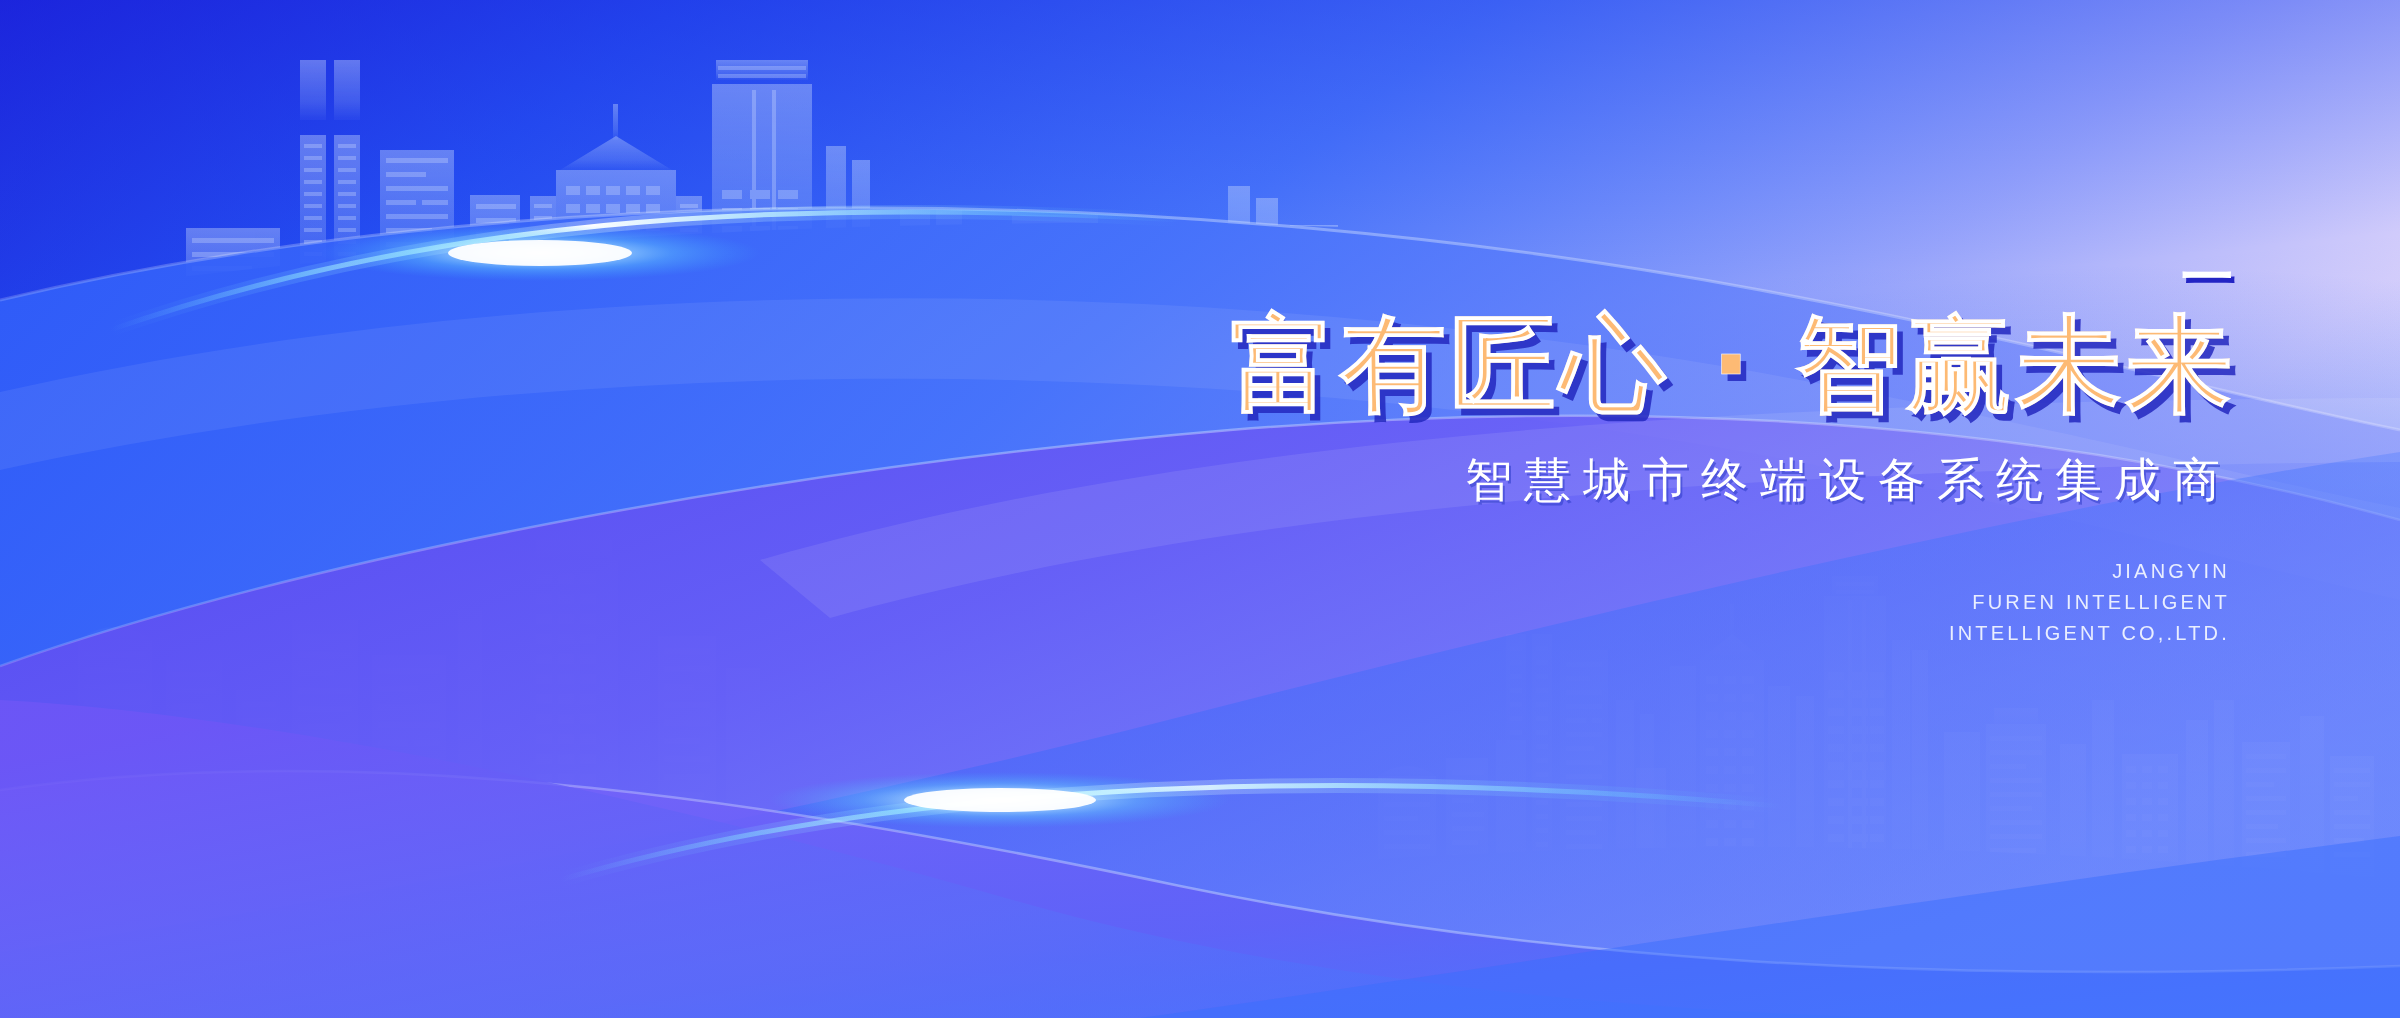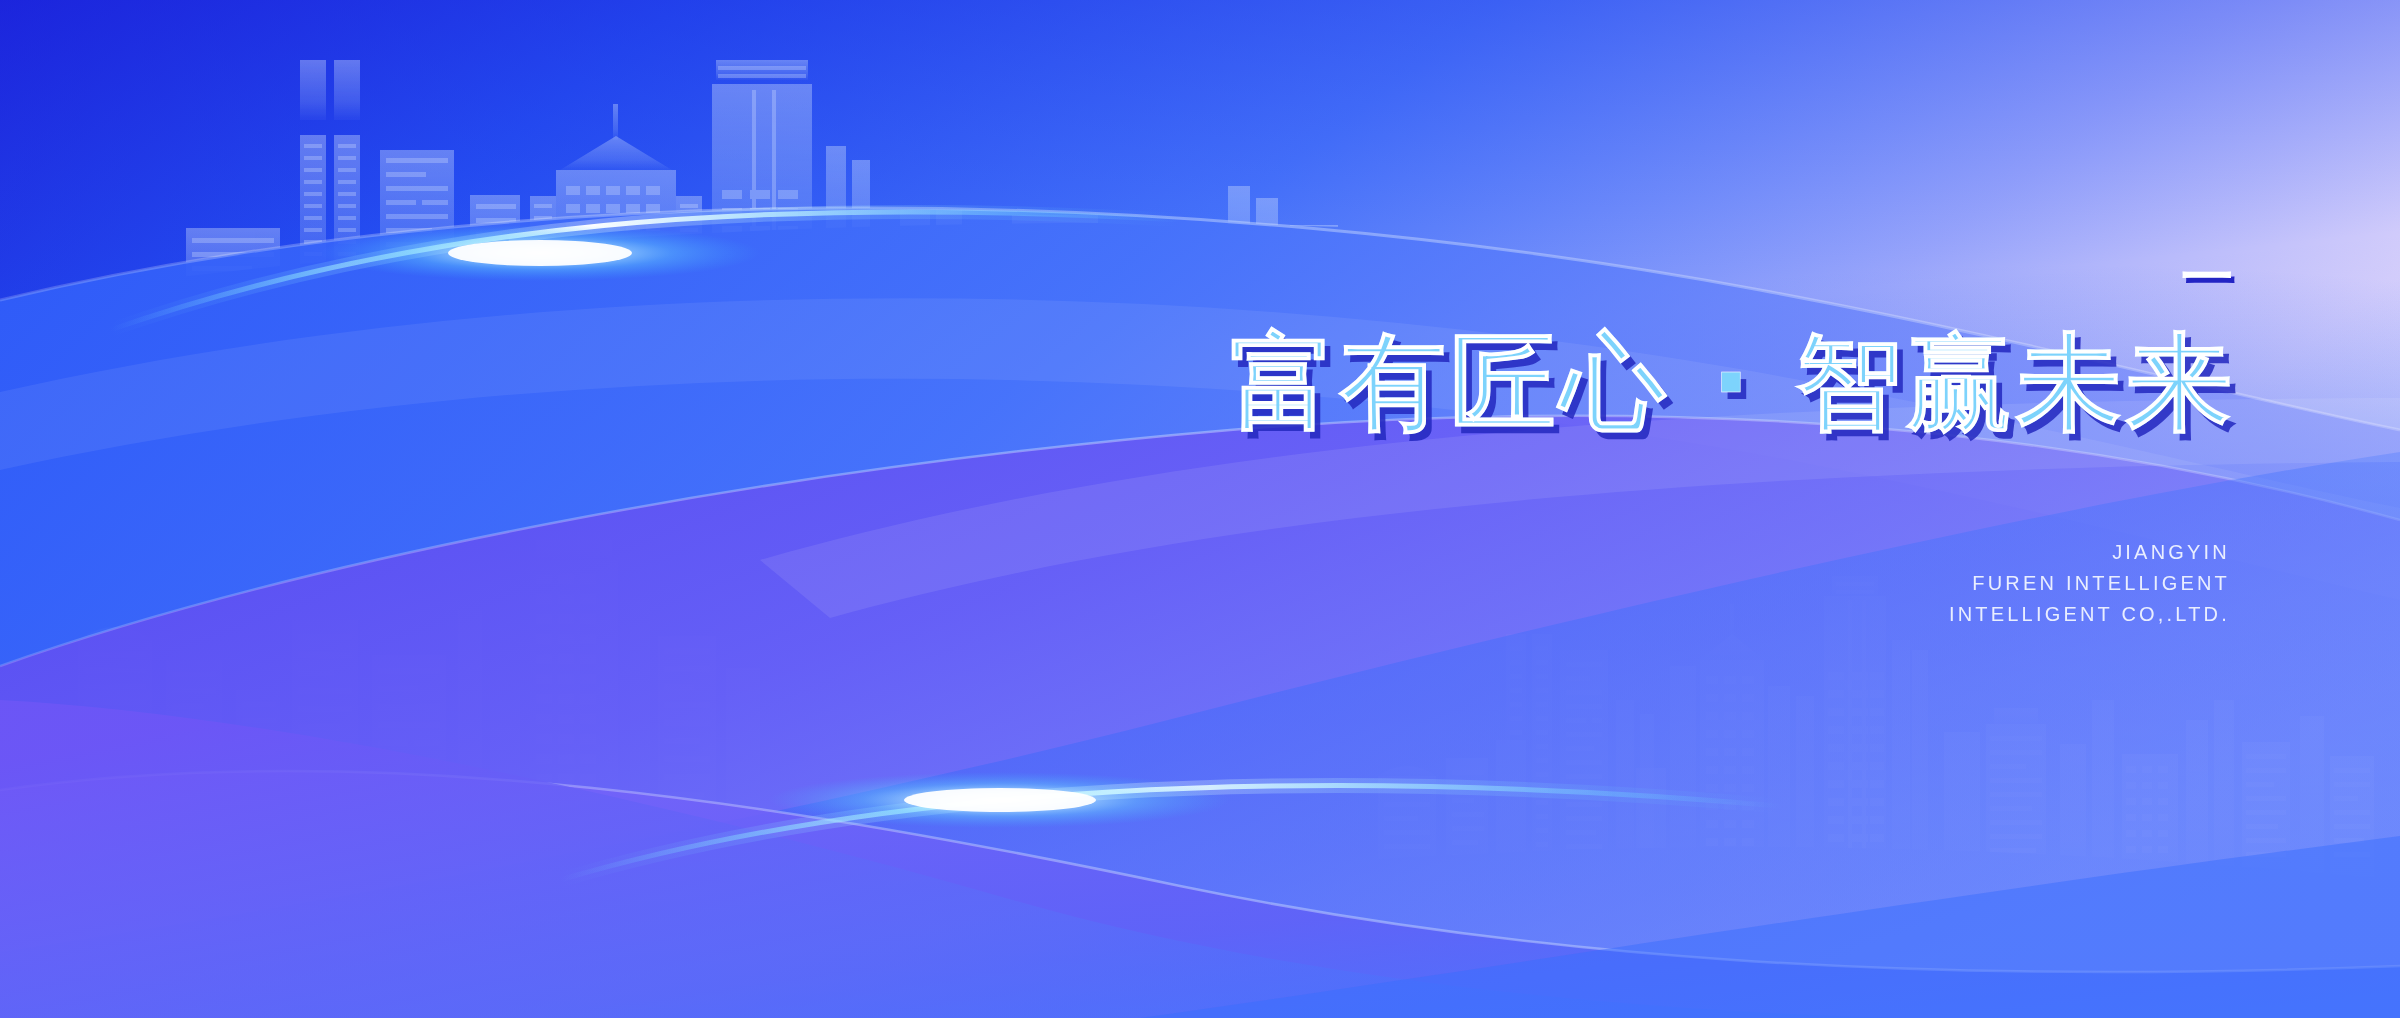--- a/index.html
+++ b/index.html
@@ -38,47 +38,46 @@
     font-weight:900;
     color:#ffffff;
     font-family:"DejaVu Sans","Liberation Sans",sans-serif;
     letter-spacing:0;
     text-shadow: 4px 5px 0 #2324c4;
     transform:scaleX(0.9);
   }
 
   .title{
     display:block;
-    margin-top:18px;
     font-family:"DejaVu Sans","Liberation Sans",sans-serif;
     font-size:106px;
     line-height:1.16;
     font-weight:900;
-    color:#7dd3fc;
+    color:#fdba74;
     letter-spacing:4px;
     white-space:nowrap;
     text-shadow: 6px 7px 0 rgba(35,40,190,.85);
     -webkit-text-stroke:0.5px #ffffff;
   }
 
   .subtitle{
     display:block;
     margin-top:22px;
     font-family:"DejaVu Sans","Liberation Sans",sans-serif;
     font-size:47px;
     font-weight:400;
     color:#ffffff;
     letter-spacing:12px;
     white-space:nowrap;
     padding-right:4px;
     text-shadow: 2px 3px 0 rgba(45,60,200,.55);
   }
 
   .company{
-    margin-top:92px;
+    margin-top:44px;
     display:block;
     text-align:right;
     padding-right:6px;
   }
   .company-line{
     display:block;
     font-family:"Liberation Sans", sans-serif;
     font-size:20px;
     font-weight:400;
     color:#eef2ff;
@@ -805,20 +804,21 @@
   </svg>
 
   <div class="text-zone">
 
     <div class="dash-row">
       <span class="dash-mark">一</span>
     </div>
 
     <h1 class="title">富有匠心 · 智赢未来</h1>
 
+    <h2 class="subtitle">智慧城市终端设备系统集成商</h2>
 
     <div class="company">
       <span class="company-line">JIANGYIN</span>
       <span class="company-line">FUREN INTELLIGENT</span>
       <span class="company-line">INTELLIGENT CO,.LTD.</span>
     </div>
 
   </div>
 </div>
 

